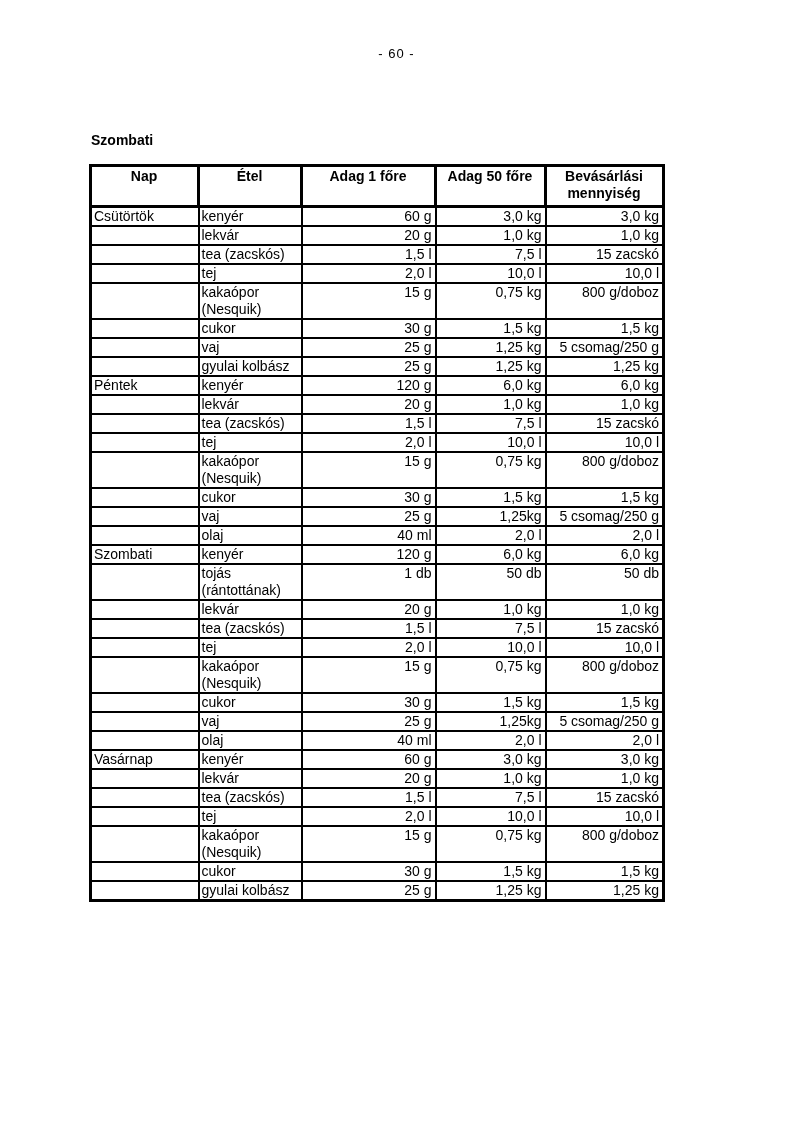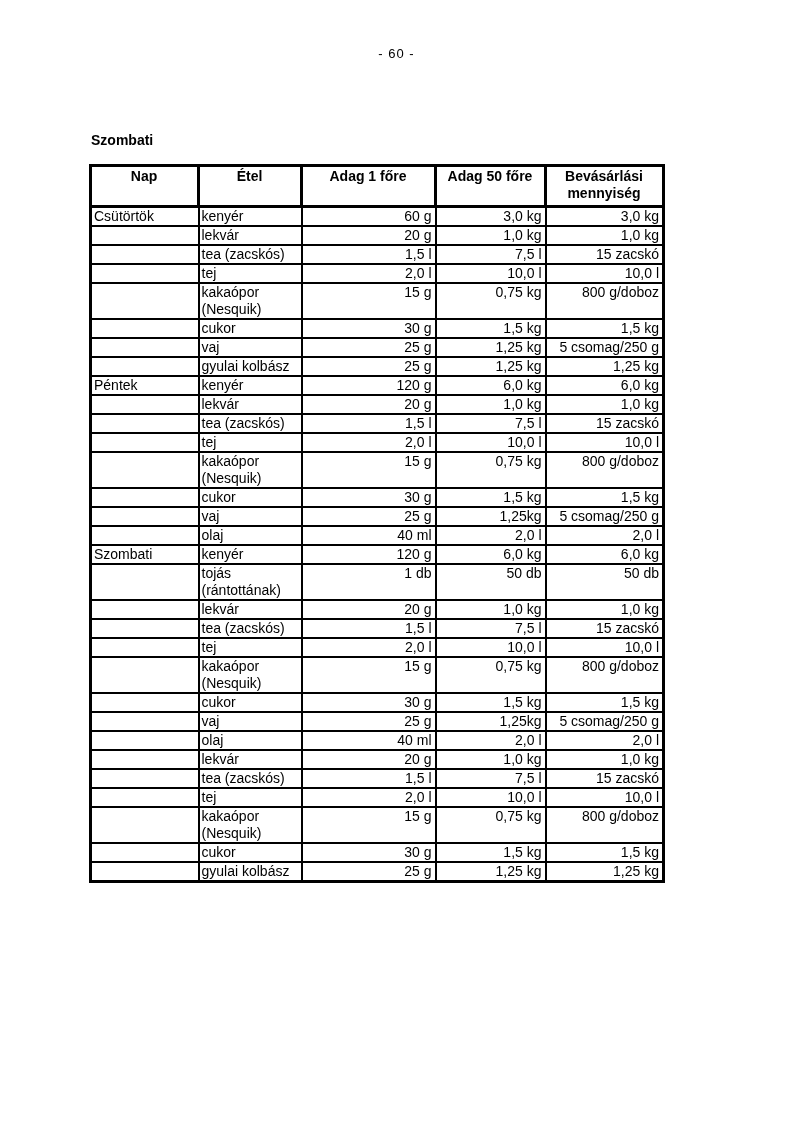--- a/index.html
+++ b/index.html
@@ -269,20 +269,27 @@
     <td class="c-num">1,25kg</td>
     <td class="c-num">5 csomag/250 g</td>
   </tr>
         <tr>
     <td class="c-day"></td>
     <td class="c-food">olaj</td>
     <td class="c-num">40 ml</td>
     <td class="c-num">2,0 l</td>
     <td class="c-num">2,0 l</td>
   </tr>
+        <tr>
+    <td class="c-day">Vasárnap</td>
+    <td class="c-food">kenyér</td>
+    <td class="c-num">60 g</td>
+    <td class="c-num">3,0 kg</td>
+    <td class="c-num">3,0 kg</td>
+  </tr>
         <tr class="thin-top">
     <td class="c-day"></td>
     <td class="c-food">lekvár</td>
     <td class="c-num">20 g</td>
     <td class="c-num">1,0 kg</td>
     <td class="c-num">1,0 kg</td>
   </tr>
         <tr>
     <td class="c-day"></td>
     <td class="c-food">tea (zacskós)</td>

